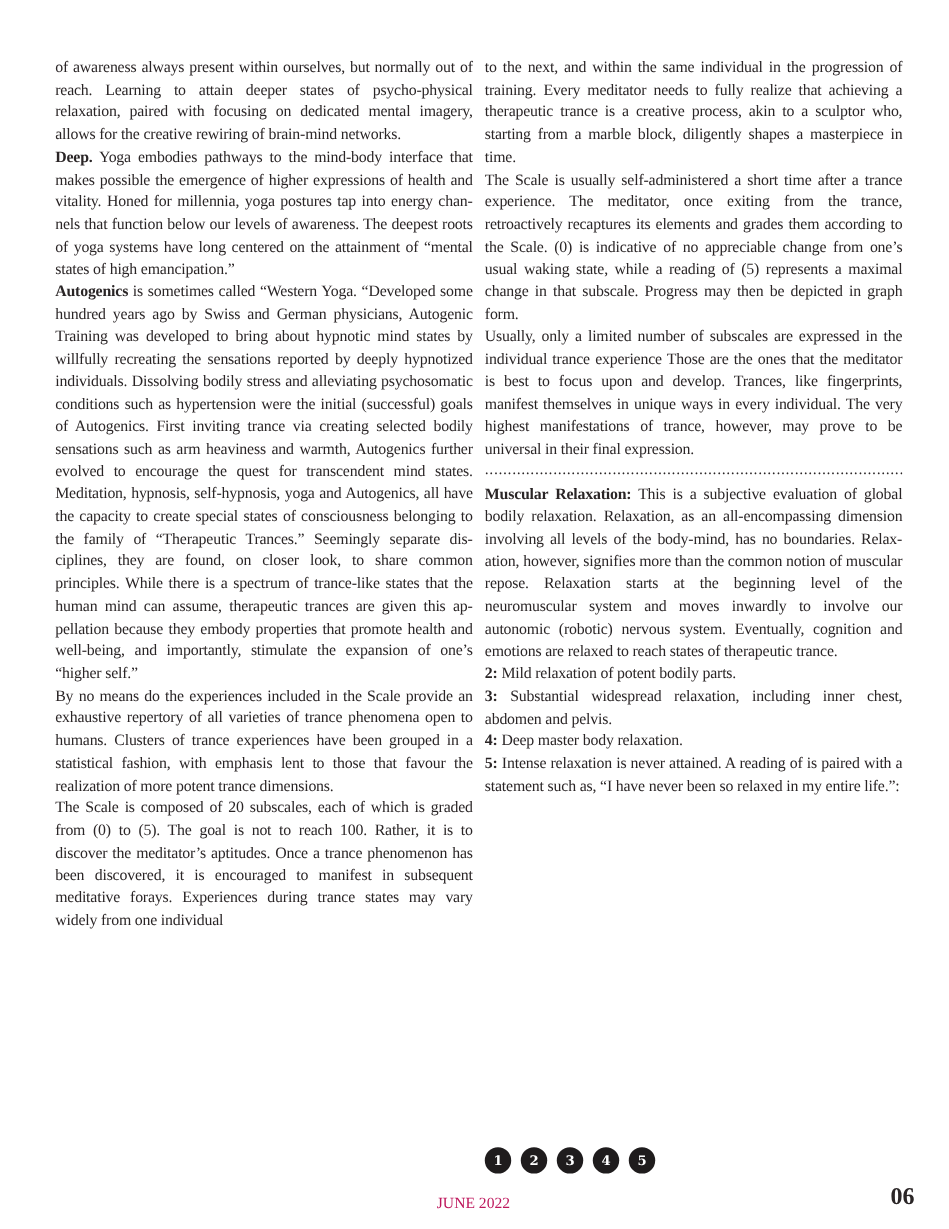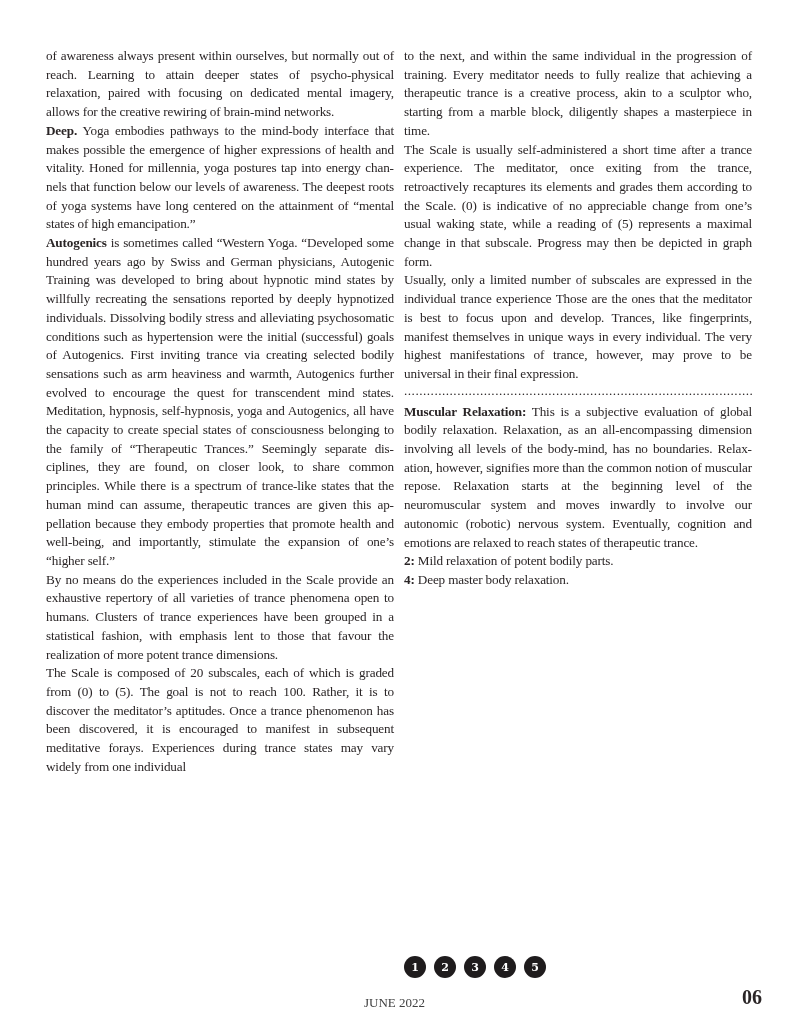--- a/index.html
+++ b/index.html
@@ -9,42 +9,44 @@
          text-align: justify; letter-spacing: -0.15px; }
   .col.left { left: 46px; }
   .col.right { left: 404px; width: 348px; }
   p { margin: 0; hyphens: manual; font-family: Liberation Serif, serif; }
   b { font-weight: bold; }
   .dots { letter-spacing: 0.5px; overflow: hidden; white-space: nowrap; height: 19px; line-height: 14px; }
   .circles { position: absolute; left: 404px; top: 956px; display: flex; gap: 8px; }
   .circle { width: 22px; height: 22px; border-radius: 50%; background: #1f1c1d; color: #ffffff;
             font-size: 11px; font-weight: bold; display: flex; align-items: center; justify-content: center;
             font-family: "DejaVu Serif", serif; }
-  .footer-date { position: absolute; left: 364px; top: 995px; font-size: 13px; font-family: "Liberation Serif", serif; color: #404040; }
+  .footer-date { position: absolute; left: 364px; top: 995px; font-size: 13px; font-family: "Liberation Serif", serif; color: #be185d; }
   .page-num { position: absolute; left: 742px; top: 986px; font-size: 20px; font-weight: bold; font-family: "Liberation Serif", serif; color: #2a2526; }
 </style>
 </head>
 <body>
 
 <div class="col left">
   <p>of awareness always present within ourselves, but normally out of reach. Learning to attain deeper states of psycho-physical relaxation, paired with focusing on dedicated mental imagery, allows for the creative rewiring of brain-mind networks.</p>
   <p><b>Deep.</b><span> Yoga embodies pathways to the mind-body interface that makes possible the emergence of higher expressions of health and vitality. Honed for millennia, yoga postures tap into energy chan­nels that function below our levels of awareness. The deepest roots of yoga systems have long cen­tered on the attainment of “mental states of high emancipation.”</span></p>
   <p><b>Autogenics</b><span> is sometimes called “Western Yoga. “Developed some hundred years ago by Swiss and German physicians, Autogenic Training was de­veloped to bring about hypnotic mind states by willfully recreating the sensations reported by deeply hypnotized individuals. Dissolving bodily stress and alleviating psychosomatic conditions such as hypertension were the initial (successful) goals of Autogenics. First inviting trance via creat­ing selected bodily sensations such as arm heavi­ness and warmth, Autogenics further evolved to encourage the quest for transcendent mind states. Meditation, hypnosis, self-hypnosis, yoga and Au­togenics, all have the capacity to create special states of consciousness belonging to the family of “Therapeutic Trances.” Seemingly separate dis­ciplines, they are found, on closer look, to share common principles. While there is a spectrum of trance-like states that the human mind can assume, therapeutic trances are given this ap­pellation because they embody properties that promote health and well-being, and importantly, stimulate the expansion of one’s “higher self.”</span></p>
   <p>By no means do the experiences included in the Scale provide an exhaustive repertory of all vari­eties of trance phenomena open to humans. Clus­ters of trance experiences have been grouped in a statistical fashion, with emphasis lent to those that favour the realization of more potent trance dimensions.</p>
   <p>The Scale is composed of 20 subscales, each of which is graded from (0) to (5). The goal is not to reach 100. Rather, it is to discover the meditator’s aptitudes. Once a trance phenomenon has been discovered, it is encouraged to manifest in sub­sequent meditative forays. Experiences during trance states may vary widely from one individual</p>
 </div>
 
 <div class="col right">
   <p>to the next, and within the same individual in the progression of training. Every meditator needs to fully realize that achieving a therapeutic trance is a creative process, akin to a sculptor who, starting from a marble block, diligently shapes a master­piece in time.</p>
   <p>The Scale is usually self-administered a short time after a trance experience. The meditator, once exiting from the trance, retroactively recaptures its elements and grades them according to the Scale. (0) is indicative of no appreciable change from one’s usual waking state, while a reading of (5) represents a maximal change in that subscale. Progress may then be depicted in graph form.</p>
   <p>Usually, only a limited number of subscales are expressed in the individual trance experience Those are the ones that the meditator is best to fo­cus upon and develop. Trances, like fingerprints, manifest themselves in unique ways in every indi­vidual. The very highest manifestations of trance, however, may prove to be universal in their final expression.</p>
   <p class="dots">......................................................................................................</p>
   <p><b>Muscular Relaxation:</b><span> This is a subjective evalu­ation of global bodily relaxation. Relaxation, as an all-encompassing dimension involving all lev­els of the body-mind, has no boundaries. Relax­ation, however, signifies more than the common notion of muscular repose. Relaxation starts at the beginning level of the neuromuscular system and moves inwardly to involve our autonomic (ro­botic) nervous system. Eventually, cognition and emotions are relaxed to reach states of therapeu­tic trance.</span></p>
   <p><b>2:</b><span> Mild relaxation of potent bodily parts.</span></p>
+  <p><b>3:</b><span> Substantial widespread relaxation, including inner chest, abdomen and pelvis.</span></p>
   <p><b>4:</b><span> Deep master body relaxation.</span></p>
+  <p><b>5:</b><span> Intense relaxation is never attained. A reading of is paired with a statement such as, “I have nev­er been so relaxed in my entire life.”:</span></p>
 </div>
 
 <div class="circles">
   <div class="circle">1</div>
   <div class="circle">2</div>
   <div class="circle">3</div>
   <div class="circle">4</div>
   <div class="circle">5</div>
 </div>
 

